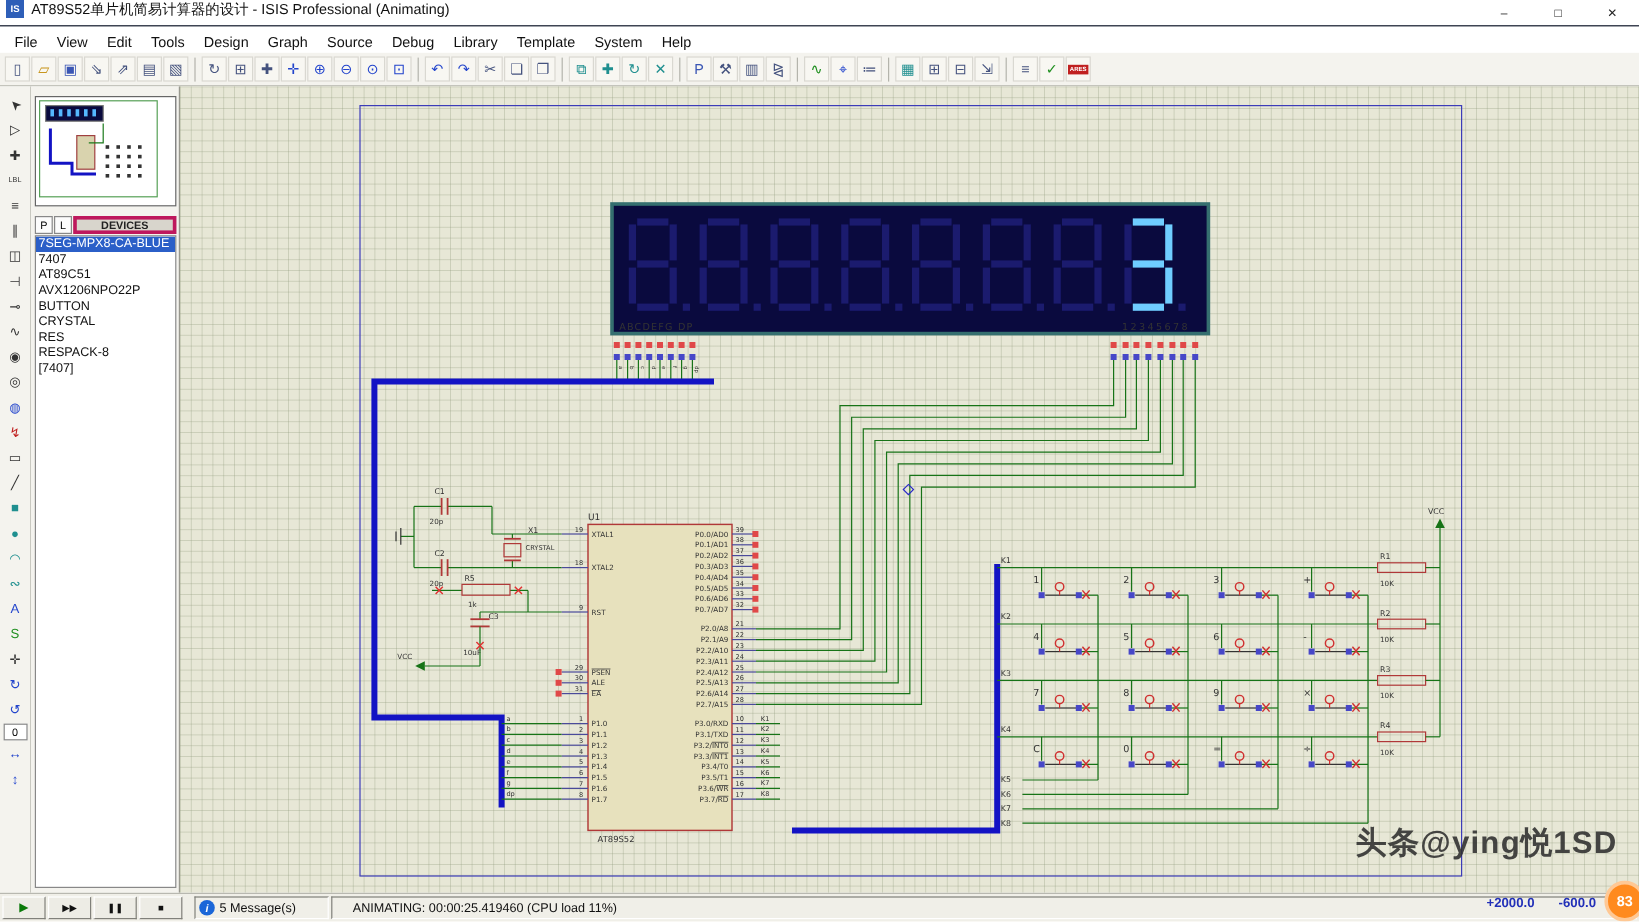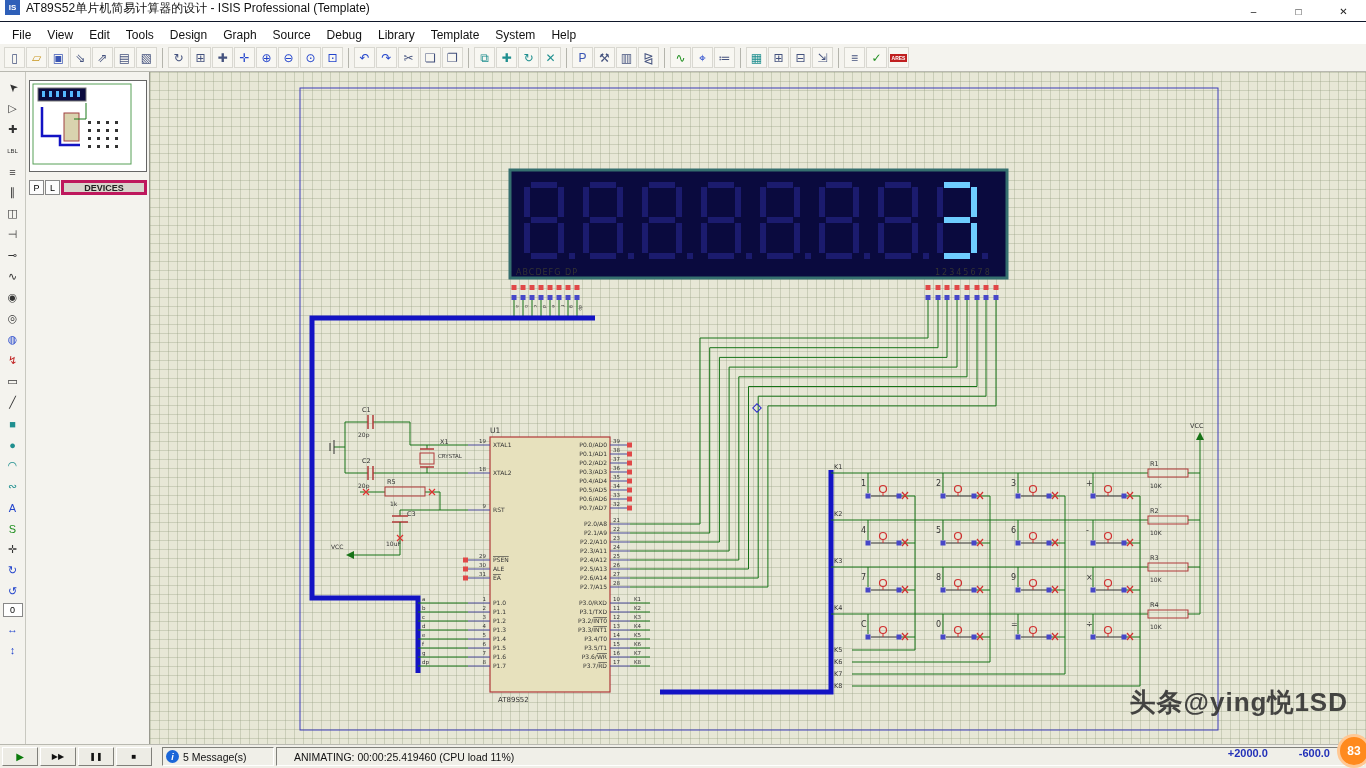--- a/index.html
+++ b/index.html
@@ -30,31 +30,31 @@
 .dev-item.sel{background:#2b5fc8;color:#fff}
 #canvas{position:absolute;left:150px;top:72px;width:1216px;height:672px;background-color:#e7e7d6;background-image:linear-gradient(to right,rgba(150,160,130,.35) 1px,transparent 1px),linear-gradient(to bottom,rgba(150,160,130,.35) 1px,transparent 1px);background-size:9px 9px}
 #schematic{position:absolute;left:0;top:0}
 #watermark{position:absolute;right:18px;bottom:24px;font-size:26px;font-weight:bold;color:rgba(45,45,45,.88);letter-spacing:1px;z-index:10}
 #statusbar{position:absolute;left:0;top:744px;width:1366px;height:24px;background:#f0efe8;border-top:1px solid #b8b8b0;display:flex;align-items:center;padding:0 2px;gap:2px}
 .sim-btn{width:36px;height:19px;border:1px solid;border-color:#fff #80807a #80807a #fff;background:#edece5;display:flex;align-items:center;justify-content:center;font-size:8px;color:#111}
 .sim-btn.play{color:#0a7a0a;font-size:10px}
 #msg-box{width:112px;height:19px;margin-left:8px;border:1px solid;border-color:#80807a #fff #fff #80807a;display:flex;align-items:center;gap:4px;padding-left:3px;font-size:10.5px;color:#111}
 #info-badge{width:13px;height:13px;border-radius:50%;background:#1a66d8;color:#fff;font-size:9px;font-weight:bold;font-style:italic;display:flex;align-items:center;justify-content:center;flex:none}
 #anim-box{flex:1;height:19px;border:1px solid;border-color:#80807a #fff #fff #80807a;display:flex;align-items:center;padding-left:17px;font-size:10.5px;color:#111}
-#coords{position:absolute;right:36px;bottom:9px;color:#2230b8;font-size:11px;font-weight:bold;display:flex;gap:31px;z-index:15}
+#coords{position:absolute;right:36px;bottom:9px;color:#2230b8;font-size:11px;font-weight:bold;display:flex;gap:20px;z-index:15}
 #corner-badge{position:absolute;right:-5px;bottom:0;width:34px;height:34px;border-radius:50%;background:#ff8a1e;border:3px solid #ffc894;color:#fff;font-size:12px;font-weight:bold;display:flex;align-items:center;justify-content:center;z-index:20}
 svg text{font-family:"DejaVu Sans",sans-serif;fill:#333}
 .bar{text-decoration:overline}
 </style>
 </head>
 <body>
 
 <div id="titlebar">
   <div id="app-icon">IS</div>
-  <div id="title-text">AT89S52单片机简易计算器的设计 - ISIS Professional (Template)</div>
+  <div id="title-text">AT89S52单片机简易计算器的设计 - ISIS Professional (Animating)</div>
   <div class="win-btns">
     <div class="win-btn">–</div>
     <div class="win-btn">□</div>
     <div class="win-btn">✕</div>
   </div>
 </div>
 
 <div id="menubar">
     <div class="menu-item">File</div>
     <div class="menu-item">View</div>
@@ -256,20 +256,31 @@
           <rect x="85" y="64" width="3" height="3" fill="#333"></rect>
         </g>
       <polyline points="56,22 56,38 44,38" stroke="#1b7a1b" stroke-width="1" fill="none"></polyline>
     </svg>
   </div>
   <div id="pl-bar">
     <div class="pl-btn">P</div>
     <div class="pl-btn">L</div>
     <div id="devices-header">DEVICES</div>
   </div>
+  <div id="device-list">
+      <div class="dev-item sel">7SEG-MPX8-CA-BLUE</div>
+      <div class="dev-item">7407</div>
+      <div class="dev-item">AT89C51</div>
+      <div class="dev-item">AVX1206NPO22P</div>
+      <div class="dev-item">BUTTON</div>
+      <div class="dev-item">CRYSTAL</div>
+      <div class="dev-item">RES</div>
+      <div class="dev-item">RESPACK-8</div>
+      <div class="dev-item">[7407]</div>
+    </div>
 </div>
 
 <div id="canvas">
   <svg id="schematic" width="1216" height="672" viewBox="0 0 1216 672">
       <rect x="150" y="16" width="918" height="642" fill="none" stroke="#3c3cb8" stroke-width="1"></rect>
       <g>
         <rect x="360" y="98" width="497" height="108" fill="#0a0a3e" stroke="#356f6f" stroke-width="3"></rect>
         <g>
           <rect x="381" y="110" width="26" height="6" fill="#1b1b6e"></rect>
           <rect x="374" y="115" width="6" height="30" fill="#1b1b6e"></rect>

